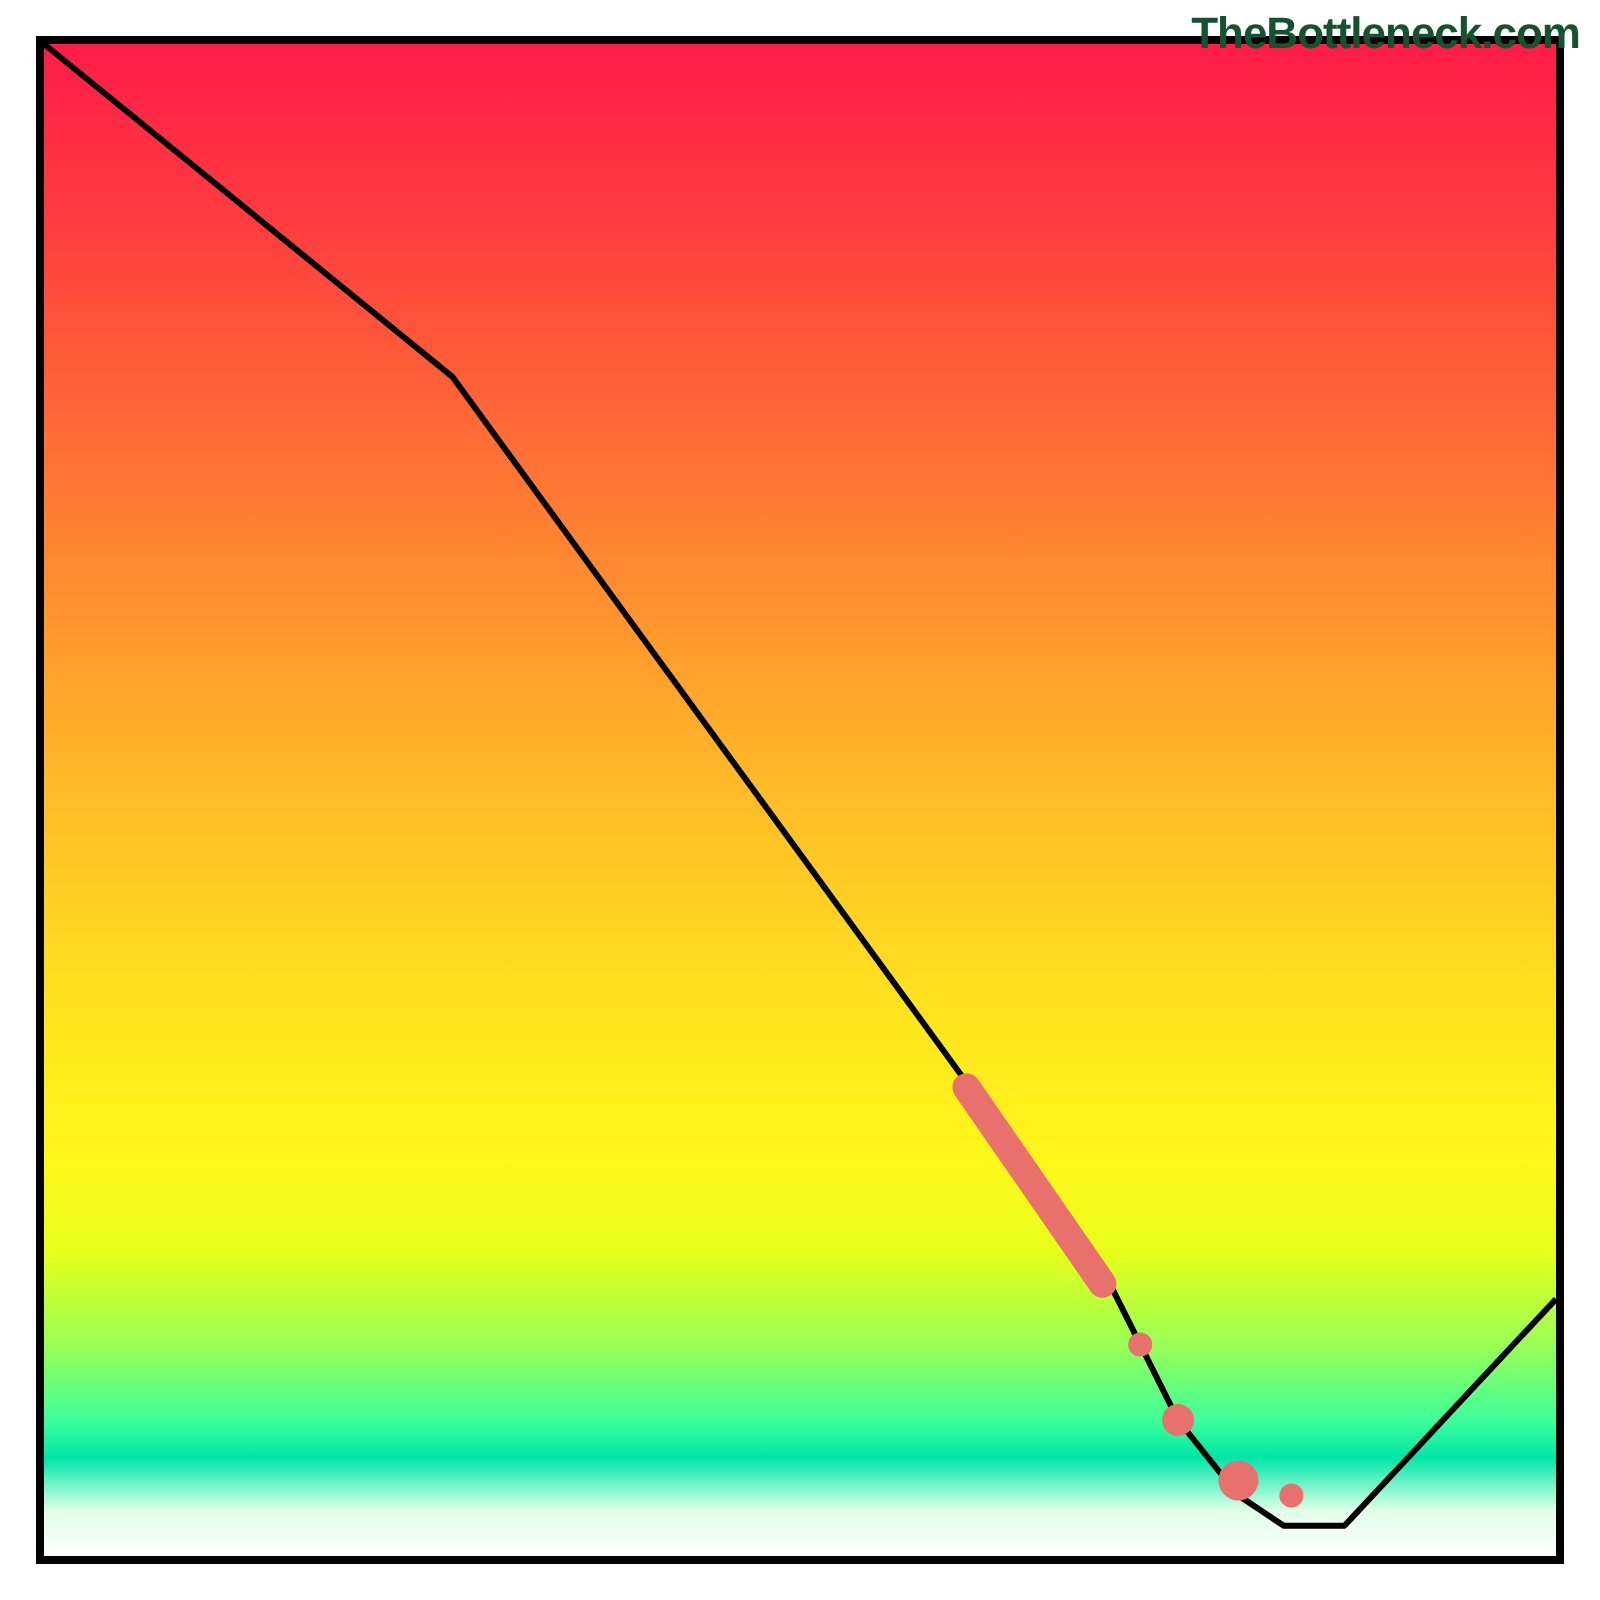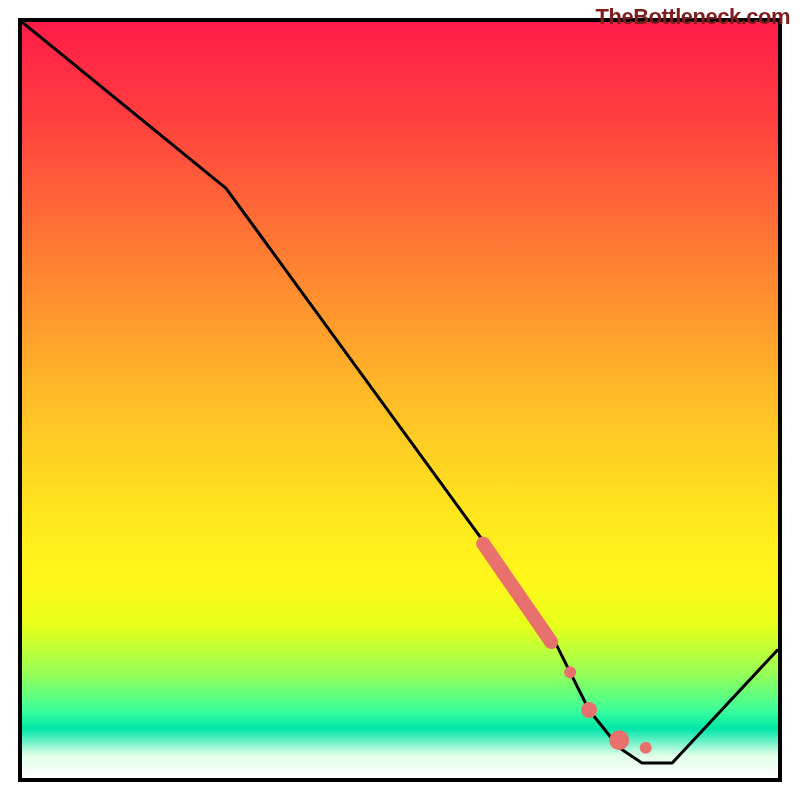--- a/index.html
+++ b/index.html
@@ -16,21 +16,21 @@
     width: 800px;
     height: 800px;
     box-sizing: border-box;
   }
   .watermark {
     position: absolute;
     top: 4px;
     right: 10px;
     font-size: 22px;
     font-weight: bold;
-    color: #7f1d1d;
+    color: #14532d;
     letter-spacing: -0.5px;
     z-index: 20;
   }
   .plot-area {
     position: absolute;
     left: 18px;
     top: 18px;
     width: 764px;
     height: 764px;
     box-sizing: border-box;

